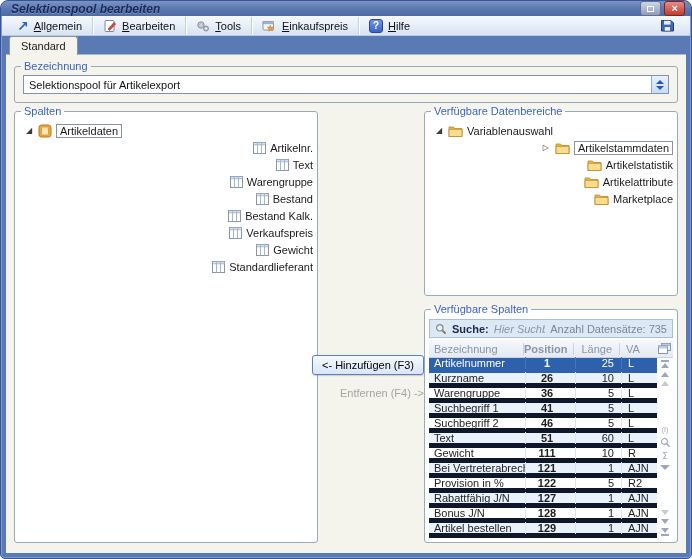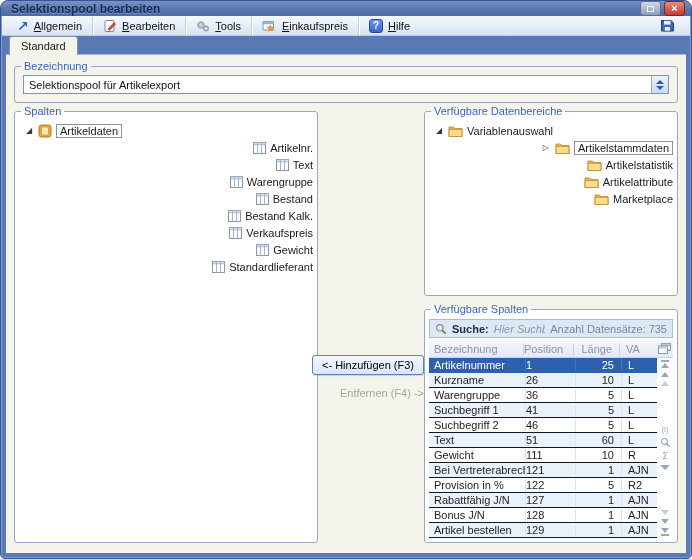--- a/index.html
+++ b/index.html
@@ -1,19 +1,19 @@
 <!DOCTYPE html>
 <html><head>
 <meta charset="utf-8">
 <style>
   * { box-sizing: border-box; margin: 0; padding: 0; }
   html,body { width:692px; height:559px; background:#ffffff; font-family:"Liberation Sans",sans-serif; font-size:11px; color:#1a1a1a; }
   .window { width:692px; height:559px; background:#5a7ab6; border:1px solid #36549a; border-radius:8px 8px 5px 5px; display:flex; flex-direction:column; overflow:hidden; box-shadow: inset 0 0 0 1px #7e9ace; }
   
-  .titlebar { height:21px; display:flex; align-items:center; padding:0 6px 0 10px; background:linear-gradient(180deg,#7b93c4 0%,#5a77ae 55%,#4d6ba5 100%); border-radius:7px 7px 0 0; }
+  .titlebar { height:21px; display:flex; align-items:center; padding:0 6px 0 10px; background:linear-gradient(180deg,#7b93c4 0%,#5a77ae 55%,#4d6ba5 100%); border-radius:7px 7px 0 0;font-style:italic; }
   .title-text { font-weight:bold; font-size:12px; color:#17295c; text-shadow:0 1px 0 rgba(255,255,255,.25); flex:1; white-space:nowrap; overflow:hidden; }
   .win-btn { width:21px; height:15px; border-radius:3px; display:flex; align-items:center; justify-content:center; margin-left:3px; cursor:default; }
   .btn-restore { background:linear-gradient(180deg,#cdd6e4,#8e9db8); border:1px solid #5f7093; }
   .btn-restore .sq { width:7px; height:6px; border:1px solid #fff; background:transparent; }
   .btn-close { background:linear-gradient(180deg,#e98c84,#c23a2e); border:1px solid #7e241c; color:#fff; font-weight:bold; font-size:11px; line-height:1; }
   
   .toolbar { height:27px; background:linear-gradient(180deg,#f5f9fd 0%,#e3ecf7 60%,#d7e3f2 100%); border-bottom:1px solid #bccadd; display:flex; align-items:center; padding:0 8px 0 8px; margin:0 1px; }
   .tb-btn { display:flex; align-items:center; gap:5px; padding:2px 7px; border-radius:3px; cursor:default; }
   .tb-label { display:inline-block; color:#111; }
   .tb-label::first-letter { text-decoration:underline; }
@@ -58,25 +58,25 @@
   .searchbar { display:flex; align-items:center; gap:5px; height:19px; background:#dde8f5; border:1px solid #aabdd6; margin:2px; padding:0 5px; }
   .search-label { font-weight:bold; color:#1a2a4a; }
   .search-input { flex:1; border:none; background:transparent; font-family:"Liberation Sans",sans-serif; font-size:11px; font-style:italic; color:#444; outline:none; min-width:20px; }
   .search-input::placeholder { color:#8a94a8; font-style:italic; }
   .rec-count { color:#7a8699; white-space:nowrap; }
   
   .grid { flex:1; display:flex; flex-direction:column; margin:0 2px 2px 2px; min-height:0; }
   .gheader { display:flex; align-items:center; height:18px; background:linear-gradient(180deg,#f5f7fb,#e4e9f2); border-bottom:1px solid #c8d2e0; color:#8a94a8; }
   .gbody { flex:1; display:flex; min-height:0; }
   .grows { flex:1; min-width:0; }
-  .grow { display:flex; align-items:center; height:15px; border-bottom:1px solid #0f172a; color:#1e1e1e; cursor:default; }
+  .grow { display:flex; align-items:center; height:15px; border-bottom:5px solid #0f172a; color:#1e1e1e; cursor:default; }
   .grow.alt { background:#e9f1fb; }
   .grow.sel { background:#2e61ad; color:#fff; border-bottom-color:#2e61ad; }
   .c-name { flex:1; padding:0 5px; overflow:hidden; white-space:nowrap; min-width:0; }
-  .c-pos { width:50px; text-align:left; padding-right:7px; border-left:1px solid #dce4f0; }
+  .c-pos { width:50px; text-align:center; padding-right:7px; border-left:1px solid #dce4f0;font-weight:bold; }
   .c-len { width:46px; text-align:right; padding-right:7px; border-left:1px solid #dce4f0; }
   .c-va { width:36px; padding-left:6px; border-left:1px solid #dce4f0; }
   .gheader .c-pos,.gheader .c-len,.gheader .c-va { border-left:1px solid #c8d2e0; }
   .grow.sel .c-pos,.grow.sel .c-len,.grow.sel .c-va { border-left-color:#4675ba; }
   .c-tools { width:18px; display:flex; justify-content:center; }
   
   .navstrip { width:16px; display:flex; flex-direction:column; align-items:center; padding:2px 0; gap:4px; }
   .nav-sp { flex:1; }
   .tri-up { width:0; height:0; border-left:4px solid transparent; border-right:4px solid transparent; border-bottom:5px solid #9aa6ba; }
   .tri-down { width:0; height:0; border-left:4px solid transparent; border-right:4px solid transparent; border-top:5px solid #9aa6ba; }

